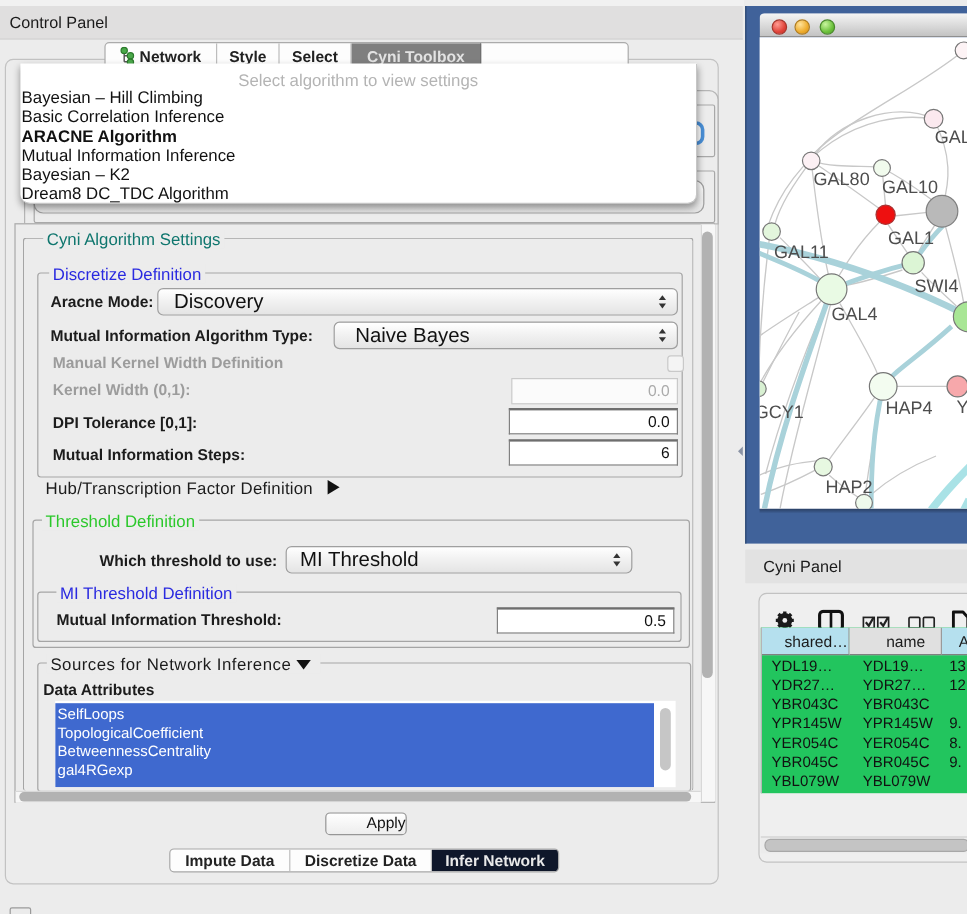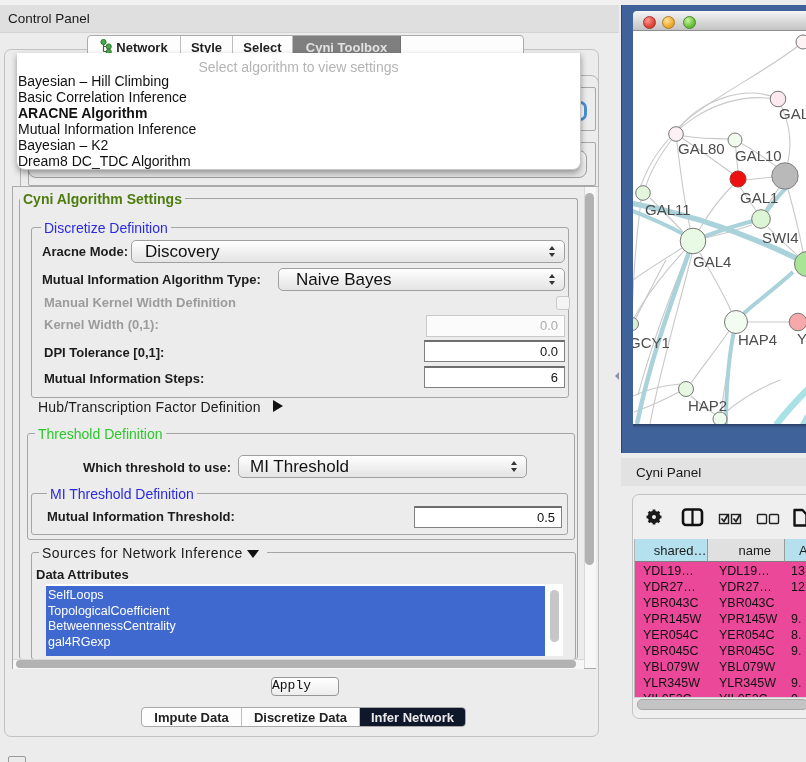--- a/index.html
+++ b/index.html
@@ -45,21 +45,21 @@
 
 <div class="abs" style="left:20px;top:75px;width:577px;height:110px;border:1px solid #b5b5b5;border-radius:8px 8px 0 0;"></div>
 <div class="abs" style="left:28px;top:87px;width:566px;height:42px;border:1px solid #a8a8a8;border-radius:2px;"></div>
 <div class="abs" style="left:36px;top:101px;width:551px;height:20px;border:3px solid #4a90d8;border-radius:7px;background:#fff;box-sizing:border-box;"></div>
 <div class="abs" style="left:28px;top:142px;width:566px;height:42px;border:1px solid #a8a8a8;border-radius:2px;"></div>
 <div class="abs combo" style="left:28px;top:150px;width:559px;height:28px;border-radius:8px;"></div>
 
 <div class="abs" style="left:12px;top:186px;width:584px;height:483px;border:1px solid #a9a9a9;background:#ececec;box-sizing:border-box;"></div>
 
 <div class="abs groupbox" style="left:19px;top:198px;width:557px;height:460px;border-bottom:none;">
-  <div class="glabel" style="left:0;color:#4d7c0f;font-weight:bold;">Cyni Algorithm Settings</div>
+  <div class="glabel" style="left:16px;color:#0f766e;">Cyni Algorithm Settings</div>
 </div>
 
 <div class="abs groupbox" style="left:31px;top:227px;width:536px;height:169px;">
   <div class="glabel" style="left:9px;color:#2a2ae0;">Discretize Definition</div>
 </div>
 <div class="abs lbl bold" style="left:42px;top:244px;">Aracne Mode:</div>
 <div class="abs combo" style="left:131px;top:240px;width:434px;height:23px;">
     <span style="margin-left:13px;">Discovery</span>
     <span class="ar">
       <i class="up"></i>
@@ -114,21 +114,21 @@
   <div class="abs" style="left:0;top:2px;width:499px;height:70px;background:#3f69cf;"></div>
   <div class="abs" style="left:2px;top:4px;font-size:12.5px;color:#fff;line-height:15.6px;">SelfLoops<br>TopologicalCoefficient<br>BetweennessCentrality<br>gal4RGexp</div>
   <div class="abs" style="left:504px;top:6px;width:9px;height:52px;background:#c6c6c6;border-radius:4.5px;"></div>
 </div>
 
 <div class="abs" style="left:584px;top:187px;width:11px;height:481px;background:#f7f7f7;border-left:1px solid #d8d8d8;"></div>
 <div class="abs" style="left:585px;top:193px;width:9px;height:372px;background:#b2b2b2;border-radius:4.5px;"></div>
 <div class="abs" style="left:13px;top:659px;width:571px;height:9px;background:#f7f7f7;border-top:1px solid #d8d8d8;"></div>
 <div class="abs" style="left:16px;top:660px;width:560px;height:8px;background:#b2b2b2;border-radius:4px;"></div>
 
-<div class="abs" style="left:271px;top:677px;width:66px;height:17px;border:1px solid #969696;border-radius:4px;background:linear-gradient(#ffffff,#ededed);font-size:13px;color:#111;text-align:left;line-height:16px;font-family:Liberation Mono, monospace;">Apply</div>
+<div class="abs" style="left:271px;top:677px;width:66px;height:17px;border:1px solid #969696;border-radius:4px;background:linear-gradient(#ffffff,#ededed);font-size:13px;color:#111;text-align:right;line-height:16px;">Apply</div>
 
 <div class="abs" style="left:141px;top:707px;width:325px;height:20px;background:#fdfdfd;border:1px solid #a8a8a8;border-radius:4px;box-sizing:border-box;overflow:hidden;">
   <div class="seg" style="width:100px;padding-top:2px;">Impute Data</div><div class="seg" style="width:118px;padding-top:2px;">Discretize Data</div><div class="seg" style="width:105px;padding-top:2px;background:#0f172a;color:#e9e9e9;border-right:none;">Infer Network</div>
 </div>
 
 <div class="abs" style="left:8px;top:756px;width:16px;height:10px;background:#ebebeb;border:1px solid #9a9a9a;border-radius:2px;"></div>
 
 <div class="abs" style="left:615px;top:372px;width:0;height:0;border-right:4px solid #8a93a5;border-top:4px solid transparent;border-bottom:4px solid transparent;"></div>
 
 <div class="abs" style="left:621px;top:5px;width:185px;height:448px;background:#40629a;border-left:1px solid #2b4771;"></div>
@@ -241,21 +241,21 @@
     <rect x="74.5" y="6.5" width="9" height="9"></rect>
     <rect x="86.5" y="6.5" width="9" height="9"></rect>
     <path d="M76.5,10.5 l2.5,3 l4,-7" stroke-width="1.8"></path>
     <path d="M88.5,10.5 l2.5,3 l4,-7" stroke-width="1.8"></path>
     <rect x="112.5" y="6.5" width="9" height="9" rx="1"></rect>
     <rect x="124.5" y="6.5" width="9" height="9" rx="1"></rect>
   </g>
   <path d="M149.5,2 h8 l4,4.5 v11 h-12 z" fill="none" stroke="#111" stroke-width="2.4" stroke-linejoin="round"></path>
 </svg>
 
-<div class="abs" style="left:634px;top:539px;width:172px;height:162px;background:#ec4899;border-left:1px solid #b5b5b5;overflow:hidden;">
+<div class="abs" style="left:634px;top:523px;width:172px;height:138px;background:#22c55e;border-left:1px solid #b5b5b5;overflow:hidden;">
 
   <div class="abs" style="left:0;top:0;width:73px;height:23px;background:#b5e0ee;border-right:1px solid #9a9a9a;border-bottom:1px solid #808080;box-sizing:border-box;font-size:13px;color:#1c1c1c;text-align:right;padding:4px 0.5px 0 0;">shared…</div>
   <div class="abs" style="left:73px;top:0;width:77px;height:23px;background:#e0e0e0;border-right:1px solid #9a9a9a;border-bottom:1px solid #808080;box-sizing:border-box;font-size:13px;color:#1c1c1c;text-align:right;padding:4px 13px 0 0;">name</div>
   <div class="abs" style="left:150px;top:0;width:22px;height:23px;background:#b5e0ee;border-bottom:1px solid #808080;box-sizing:border-box;font-size:13px;color:#1c1c1c;padding:4px 0 0 14px;">A</div>
 
   <div class="abs" style="left:8px;top:24px;font-size:12.5px;color:#111;line-height:16px;">YDL19…<br>YDR27…<br>YBR043C<br>YPR145W<br>YER054C<br>YBR045C<br>YBL079W<br>YLR345W<br>YIL052C</div>
   <div class="abs" style="left:84px;top:24px;font-size:12.5px;color:#111;line-height:16px;">YDL19…<br>YDR27…<br>YBR043C<br>YPR145W<br>YER054C<br>YBR045C<br>YBL079W<br>YLR345W<br>YIL052C</div>
   <div class="abs" style="left:156px;top:24px;font-size:12.5px;color:#111;line-height:16px;">13<br>12<br>&nbsp;<br>9.<br>8.<br>9.<br>&nbsp;<br>9.<br>0.</div>
 </div>
 

